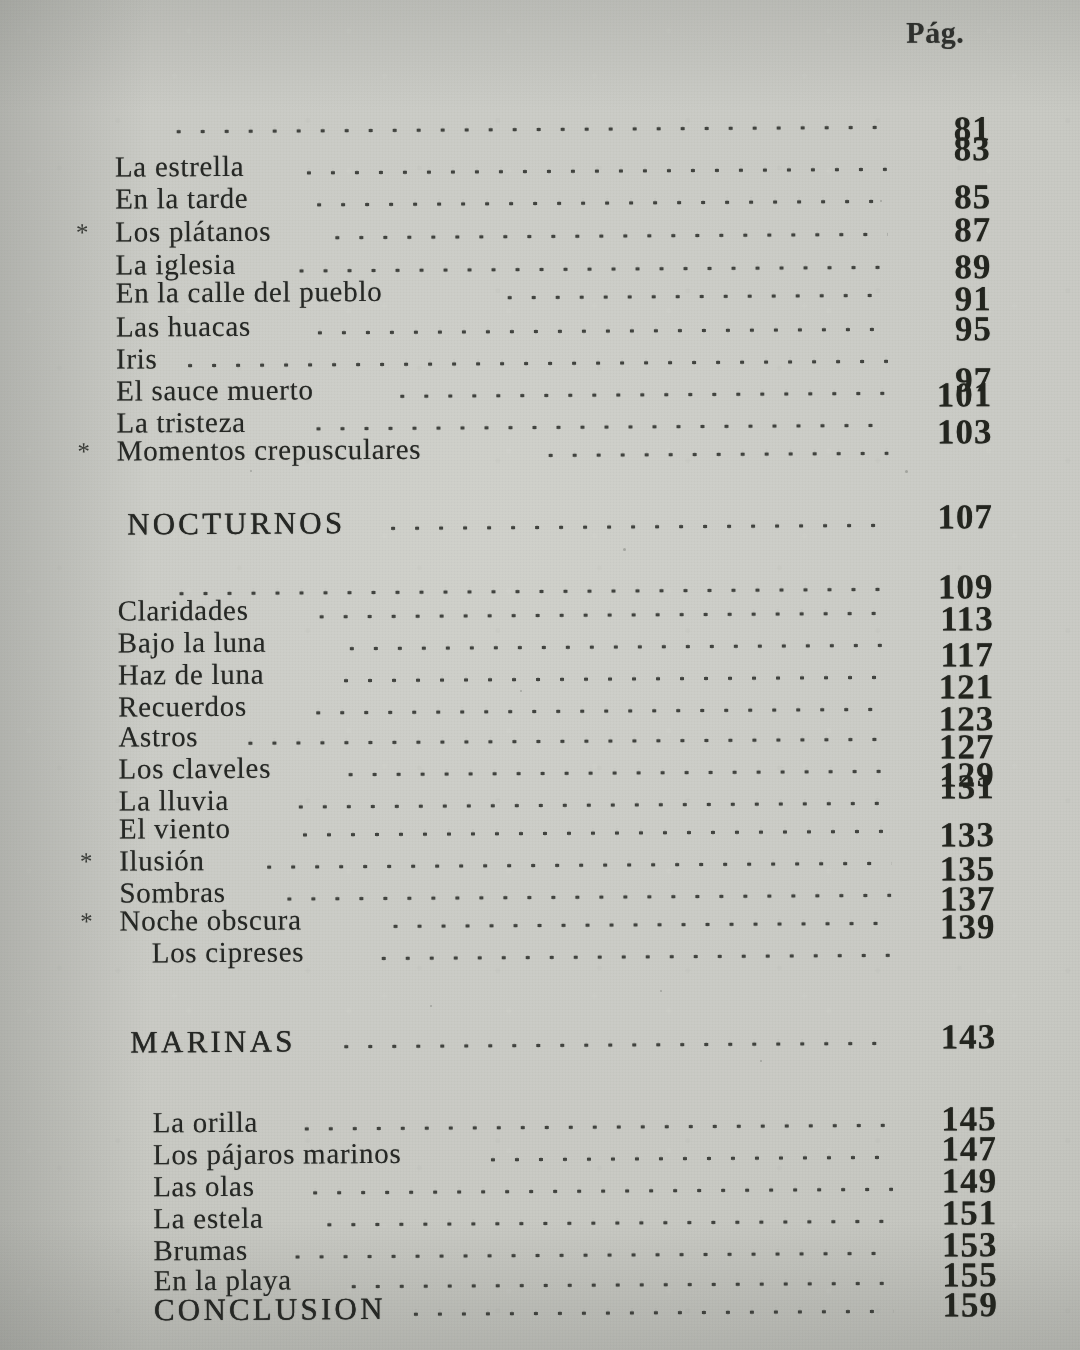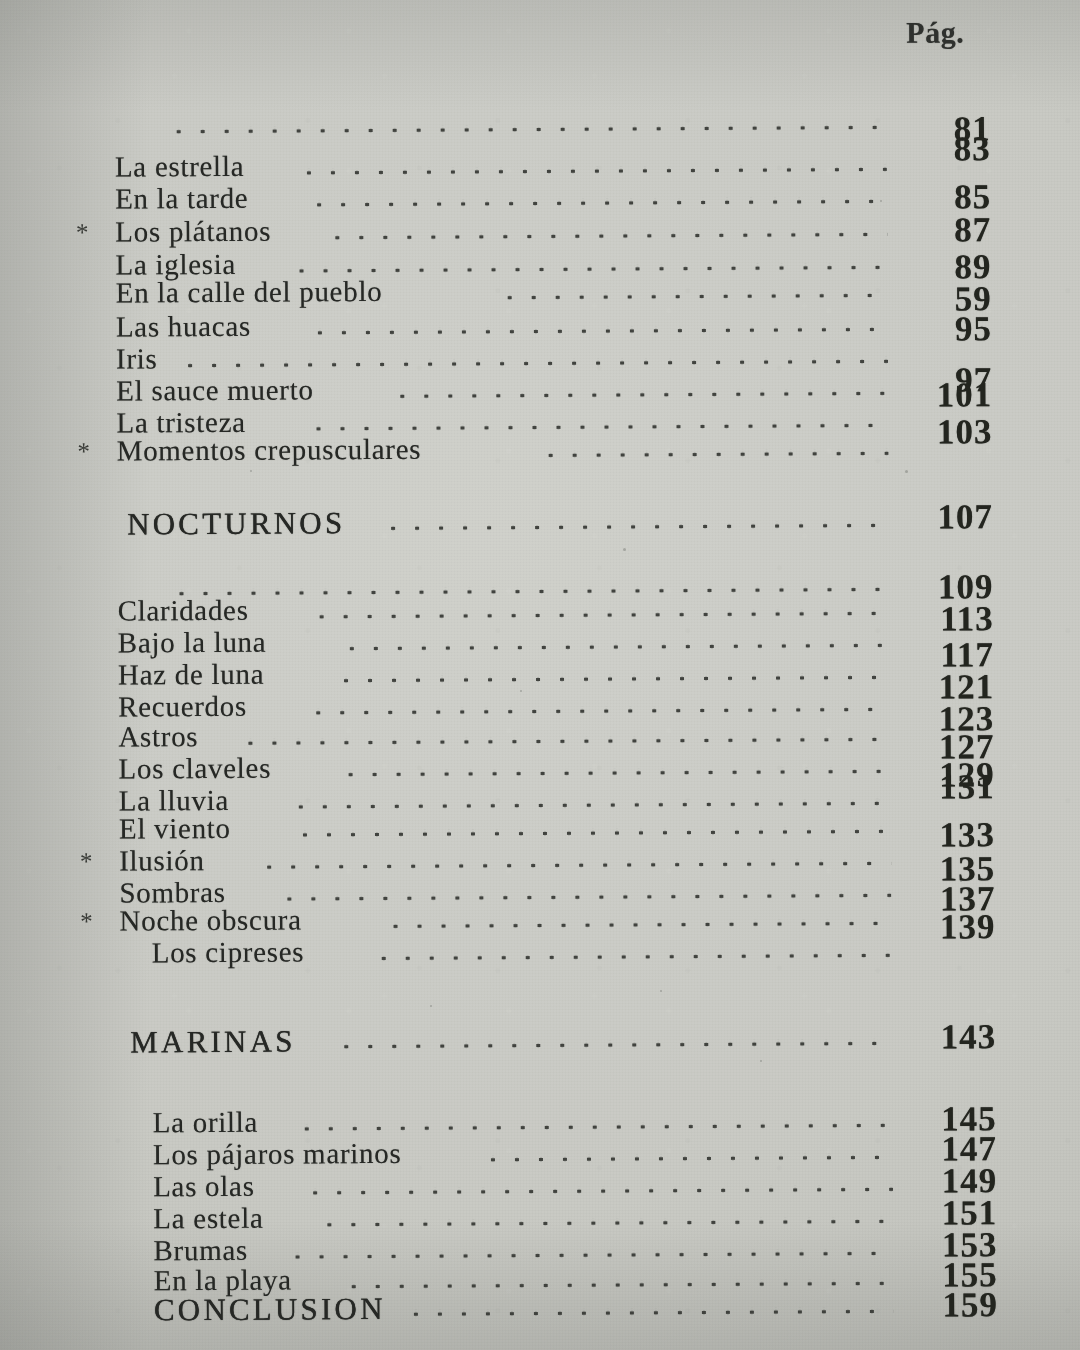--- a/index.html
+++ b/index.html
@@ -304,21 +304,21 @@
         <div class="row" style="top: 1290px;">
           <div class="title section" style="left: 150px;">CONCLUSION</div>
           <div class="leader" style="left: 400px; width: 490px;"></div>
         </div>
       </div>
   <div class="pagenum" style="top: 112px;">81</div>
       <div class="pagenum" style="top: 132px;">83</div>
       <div class="pagenum" style="top: 180px;">85</div>
       <div class="pagenum" style="top: 213px;">87</div>
       <div class="pagenum" style="top: 250px;">89</div>
-      <div class="pagenum" style="top: 282px;">59</div>
+      <div class="pagenum" style="top: 282px;">91</div>
       <div class="pagenum" style="top: 312px; text-align: right;">95</div>
       <div class="pagenum" style="top: 363px;">97</div>
       <div class="pagenum" style="top: 378px;">101</div>
       <div class="pagenum" style="top: 415px;">103</div>
       <div class="pagenum" style="top: 500px; text-align: right;">107</div>
       <div class="pagenum" style="top: 570px;">109</div>
       <div class="pagenum" style="top: 602px;">113</div>
       <div class="pagenum" style="top: 638px;">117</div>
       <div class="pagenum" style="top: 670px;">121</div>
       <div class="pagenum" style="top: 702px;">123</div>

